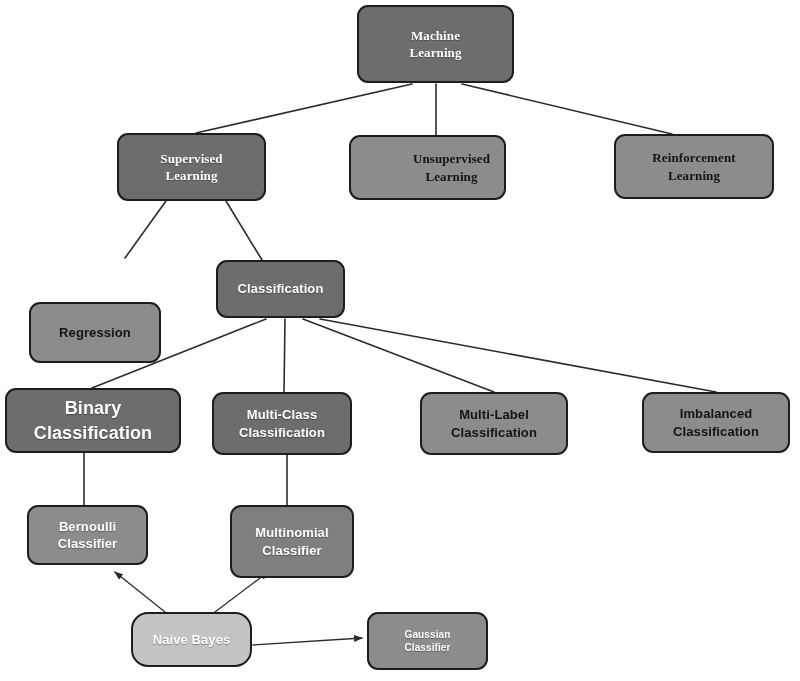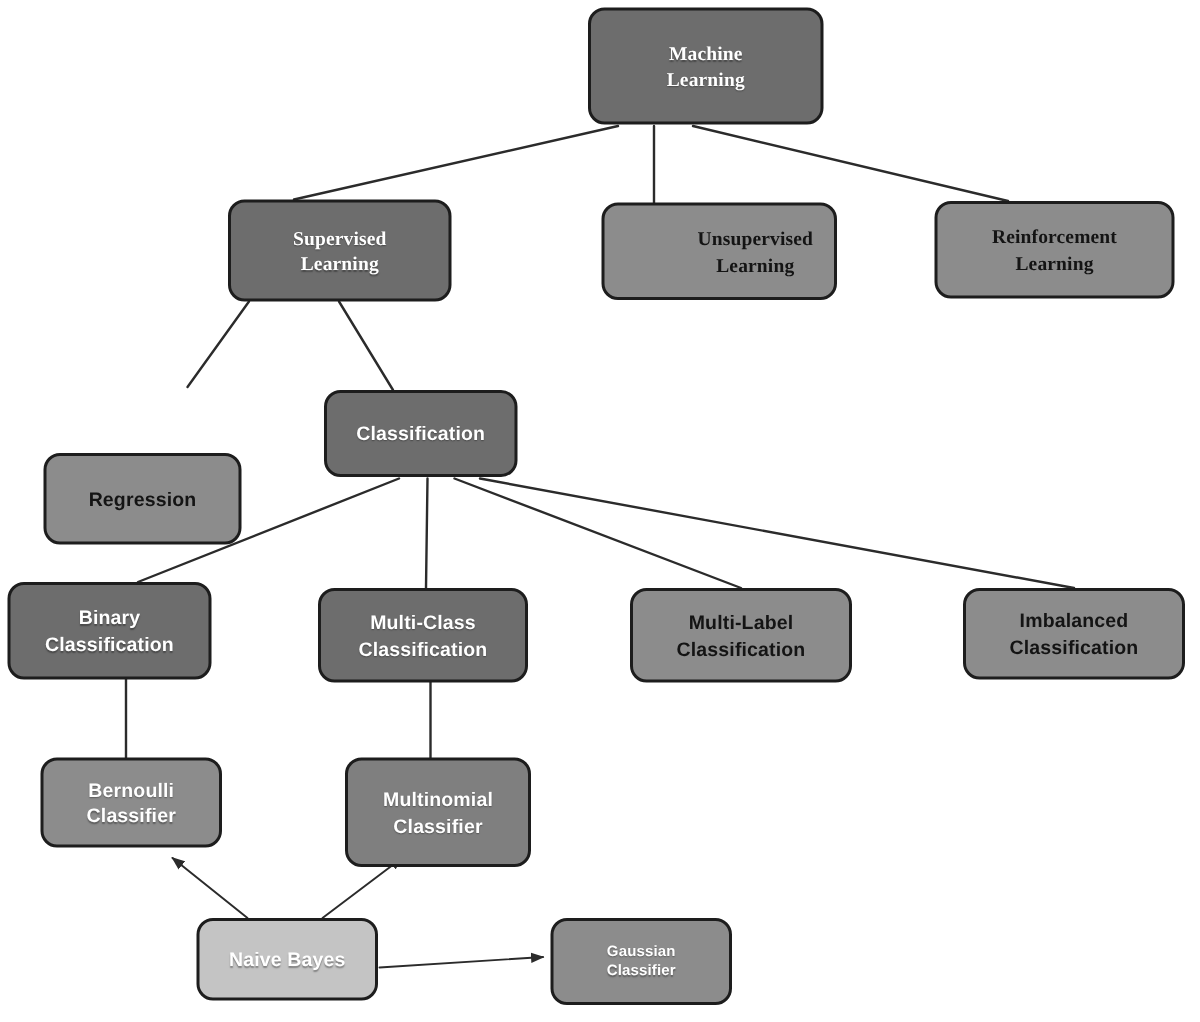--- a/index.html
+++ b/index.html
@@ -45,21 +45,21 @@
   
   .fill-dark   { background: #6d6d6d; }
   .fill-mid    { background: #7f7f7f; }
   .fill-light  { background: #8c8c8c; }
   .fill-pale   { background: #c4c4c4; }
   
   .tx-white { color: #ffffff; text-shadow: 0 1px 1px rgba(0,0,0,0.35); }
   .tx-dark  { color: #141414; }
   
   .ff-sans  { font-family: "Liberation Sans", sans-serif; font-weight: bold; }
-  .ff-serif { font-family: "Liberation Serif", serif; font-weight: bold; margin-left: 35px; }
+  .ff-serif { font-family: "Liberation Serif", serif; font-weight: bold; }
 </style>
 </head>
 <body>
 
 <div id="canvas">
 
   <svg id="edges" viewBox="0 0 800 681" width="800" height="681" xmlns="http://www.w3.org/2000/svg">
     <defs>
       <marker id="arrowhead" markerWidth="9" markerHeight="7" refX="8" refY="3.5" orient="auto" markerUnits="userSpaceOnUse">
         <polygon points="0 0, 9 3.5, 0 7" fill="#2b2b2b"></polygon>
@@ -85,35 +85,35 @@
 
   <div id="node-layer">
       <div class="node fill-dark tx-white ff-serif" style="left: 357px; top: 5px; width: 157px; height: 78px; font-size: 13px;">
         <span class="ln">Machine</span>
         <span class="ln">Learning</span>
       </div>
       <div class="node fill-dark tx-white ff-serif" style="left: 117px; top: 133px; width: 149px; height: 68px; font-size: 13px; align-items: center;">
         <span class="ln">Supervised</span>
         <span class="ln">Learning</span>
       </div>
-      <div class="node fill-light tx-dark ff-serif" style="left: 366px; top: 135px; width: 157px; height: 65px; font-size: 13px; padding-left: 48px;">
+      <div class="node fill-light tx-dark ff-serif" style="left: 349px; top: 135px; width: 157px; height: 65px; font-size: 13px; padding-left: 48px;">
         <span class="ln">Unsupervised</span>
         <span class="ln">Learning</span>
       </div>
-      <div class="node fill-light tx-dark ff-serif" style="left: 588px; top: 134px; width: 160px; height: 65px; font-size: 13px;">
+      <div class="node fill-light tx-dark ff-serif" style="left: 614px; top: 134px; width: 160px; height: 65px; font-size: 13px;">
         <span class="ln">Reinforcement</span>
         <span class="ln">Learning</span>
       </div>
       <div class="node fill-light tx-dark ff-sans" style="left: 29px; top: 258px; width: 132px; height: 61px; font-size: 13px; margin-top: 44px;">
         <span class="ln">Regression</span>
       </div>
       <div class="node fill-dark tx-white ff-sans" style="left: 216px; top: 260px; width: 129px; height: 58px; font-size: 13px;">
         <span class="ln">Classification</span>
       </div>
-      <div class="node fill-dark tx-white ff-sans" style="left: 5px; top: 388px; width: 136px; height: 65px; font-size: 13px;">
+      <div class="node fill-dark tx-white ff-sans" style="left: 5px; top: 388px; width: 176px; height: 65px; font-size: 18px;">
         <span class="ln">Binary</span>
         <span class="ln">Classification</span>
       </div>
       <div class="node fill-dark tx-white ff-sans" style="left: 212px; top: 392px; width: 140px; height: 63px; font-size: 13px;">
         <span class="ln">Multi-Class</span>
         <span class="ln">Classification</span>
       </div>
       <div class="node fill-light tx-dark ff-sans" style="left: 420px; top: 392px; width: 148px; height: 63px; font-size: 13px;">
         <span class="ln">Multi-Label</span>
         <span class="ln">Classification</span>
@@ -123,21 +123,21 @@
         <span class="ln">Classification</span>
       </div>
       <div class="node fill-light tx-white ff-sans" style="left: 27px; top: 505px; width: 121px; height: 60px; font-size: 13px;">
         <span class="ln">Bernoulli</span>
         <span class="ln">Classifier</span>
       </div>
       <div class="node fill-mid tx-white ff-sans" style="left: 230px; top: 505px; width: 124px; height: 73px; font-size: 13px;">
         <span class="ln">Multinomial</span>
         <span class="ln">Classifier</span>
       </div>
-      <div class="node fill-pale tx-white ff-sans" style="left: 131px; top: 612px; width: 121px; height: 55px; font-size: 13px;">
+      <div class="node fill-pale tx-white ff-sans" style="left: 131px; top: 612px; width: 121px; height: 55px; font-size: 13px; border-radius: 17px;">
         <span class="ln">Naive Bayes</span>
       </div>
       <div class="node fill-light tx-white ff-sans" style="left: 367px; top: 612px; width: 121px; height: 58px; font-size: 10px;">
         <span class="ln">Gaussian</span>
         <span class="ln">Classifier</span>
       </div>
     </div>
 
 </div>
 

